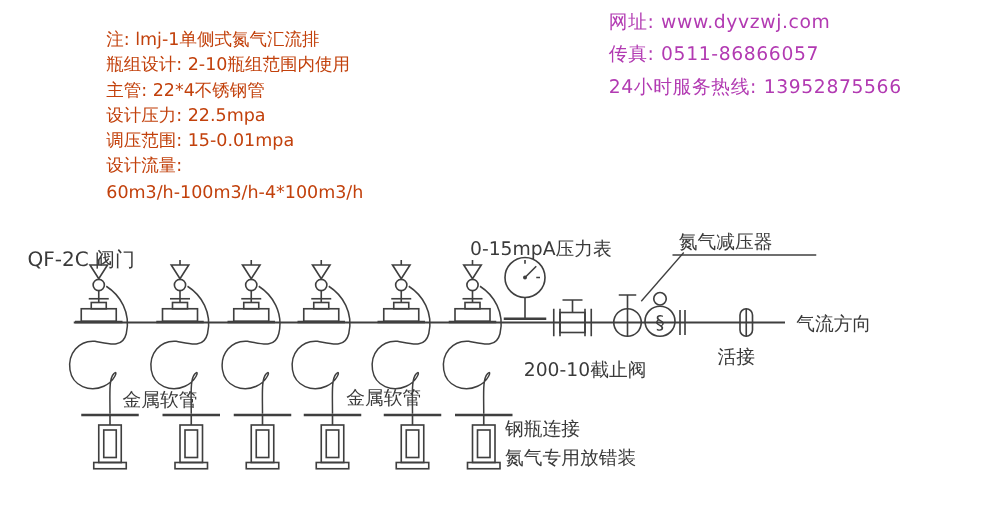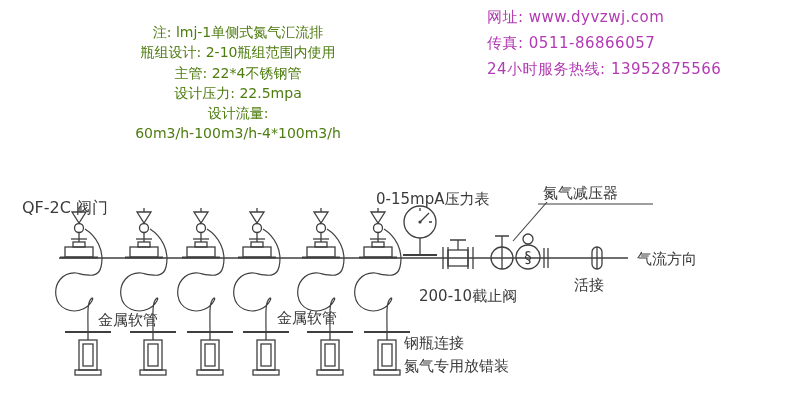--- a/index.html
+++ b/index.html
@@ -2,22 +2,22 @@
 <html><head>
 <meta charset="utf-8">
 <style>
   html,body{margin:0;padding:0;background:#fff;}
   .page{
     position:relative;width:800px;height:418px;background:#ffffff;
     font-family:"DejaVu Sans",sans-serif;overflow:hidden;
   }
   
   .notes{
-    position:absolute;left:73px;top:22px;width:330px;
-    color:#4d7c0f;font-size:14px;line-height:20.3px;white-space:nowrap;text-align:center;
+    position:absolute;left:85px;top:22px;width:330px;
+    color:#c2410c;font-size:14px;line-height:20.3px;white-space:nowrap;
   }
   
   .contact{
     position:absolute;left:487px;top:4px;width:300px;
     color:#b23ab2;font-size:15px;line-height:26px;letter-spacing:.5px;white-space:nowrap;
   }
   .contact .gap-above{margin-top:5px;}
   .contact .hotline2{padding-left:112px;}
   
   .diagram{position:absolute;left:0;top:0;width:800px;height:418px;}
@@ -27,20 +27,21 @@
 </head>
 <body>
 
 <div class="page">
 
   <div class="notes">
     <div>注: lmj-1单侧式氮气汇流排</div>
     <div>瓶组设计: 2-10瓶组范围内使用</div>
     <div>主管: 22*4不锈钢管</div>
     <div>设计压力: 22.5mpa</div>
+    <div>调压范围: 15-0.01mpa</div>
     <div>设计流量:</div>
     <div>60m3/h-100m3/h-4*100m3/h</div>
   </div>
 
   <div class="contact">
     <div>网址: www.dyvzwj.com</div>
     <div>传真: 0511-86866057</div>
     <div>24小时服务热线: 13952875566</div>
   </div>
 

